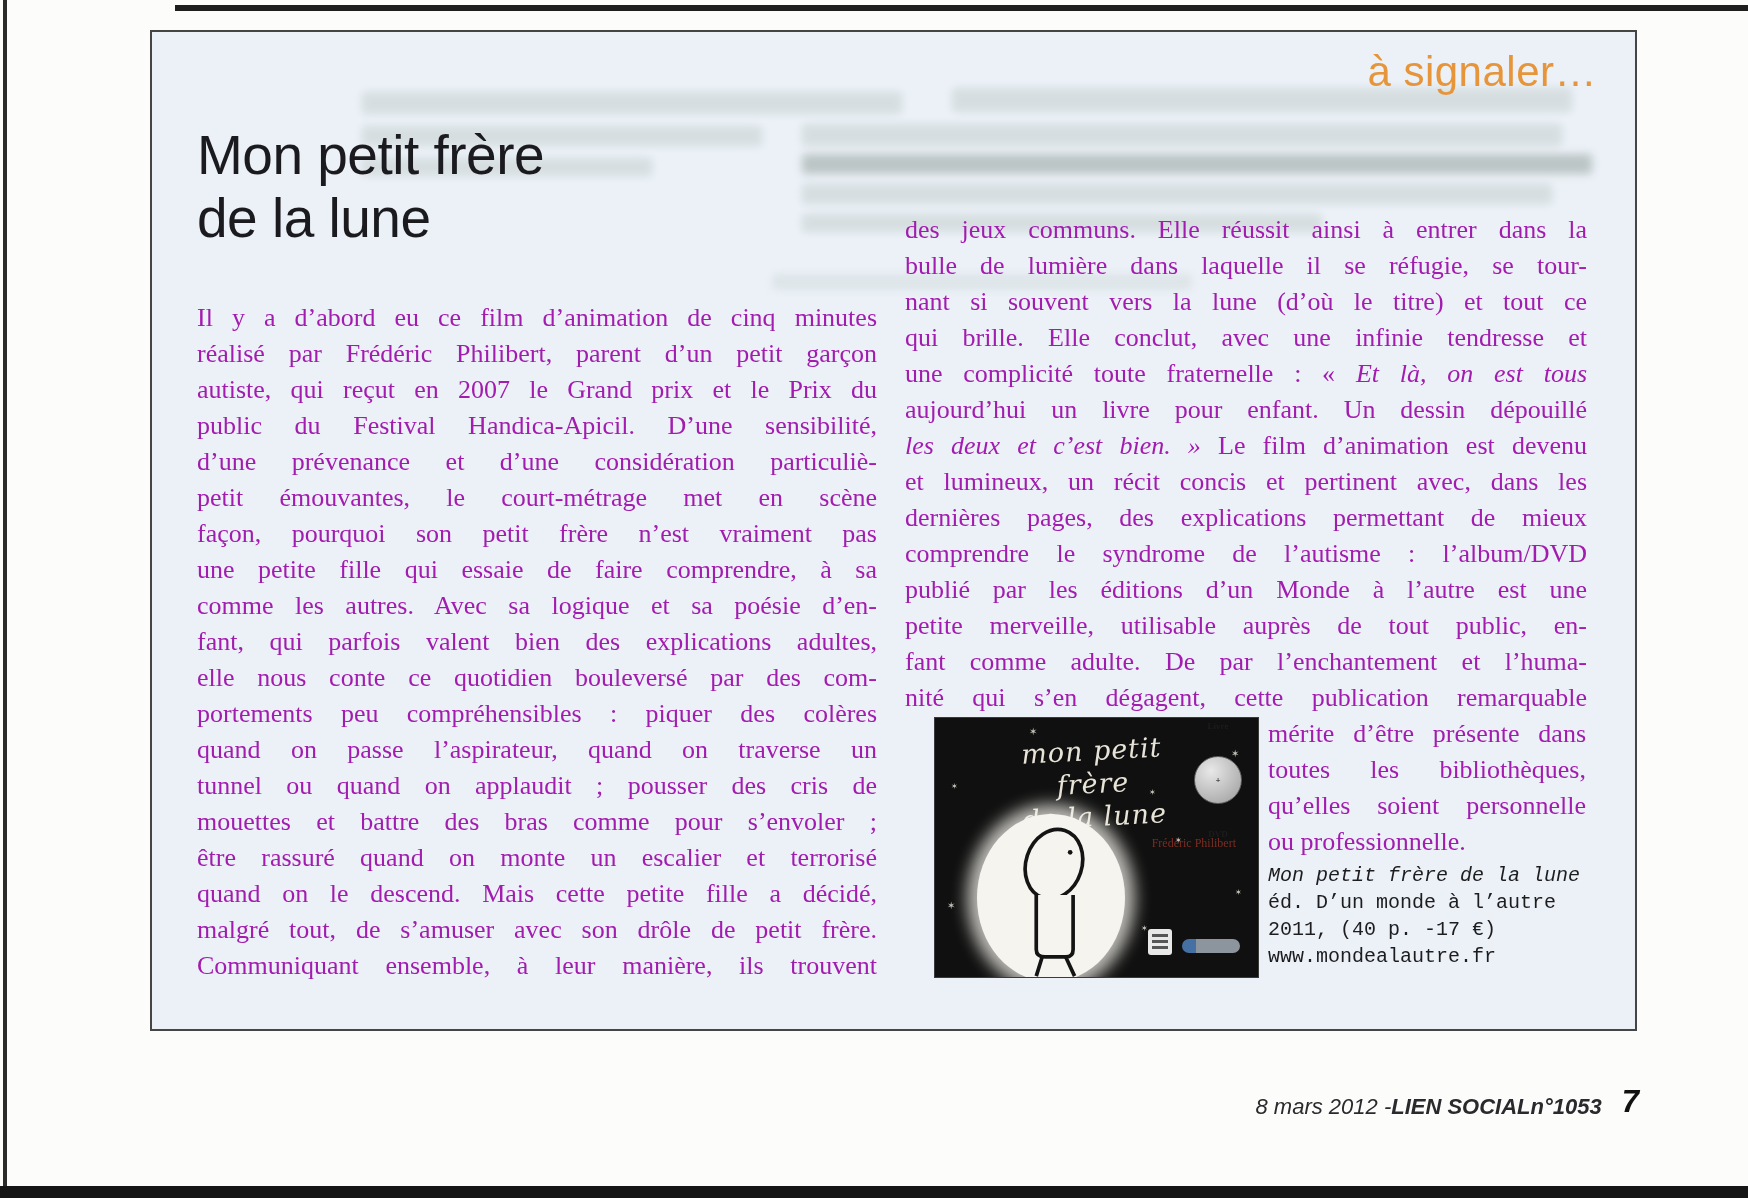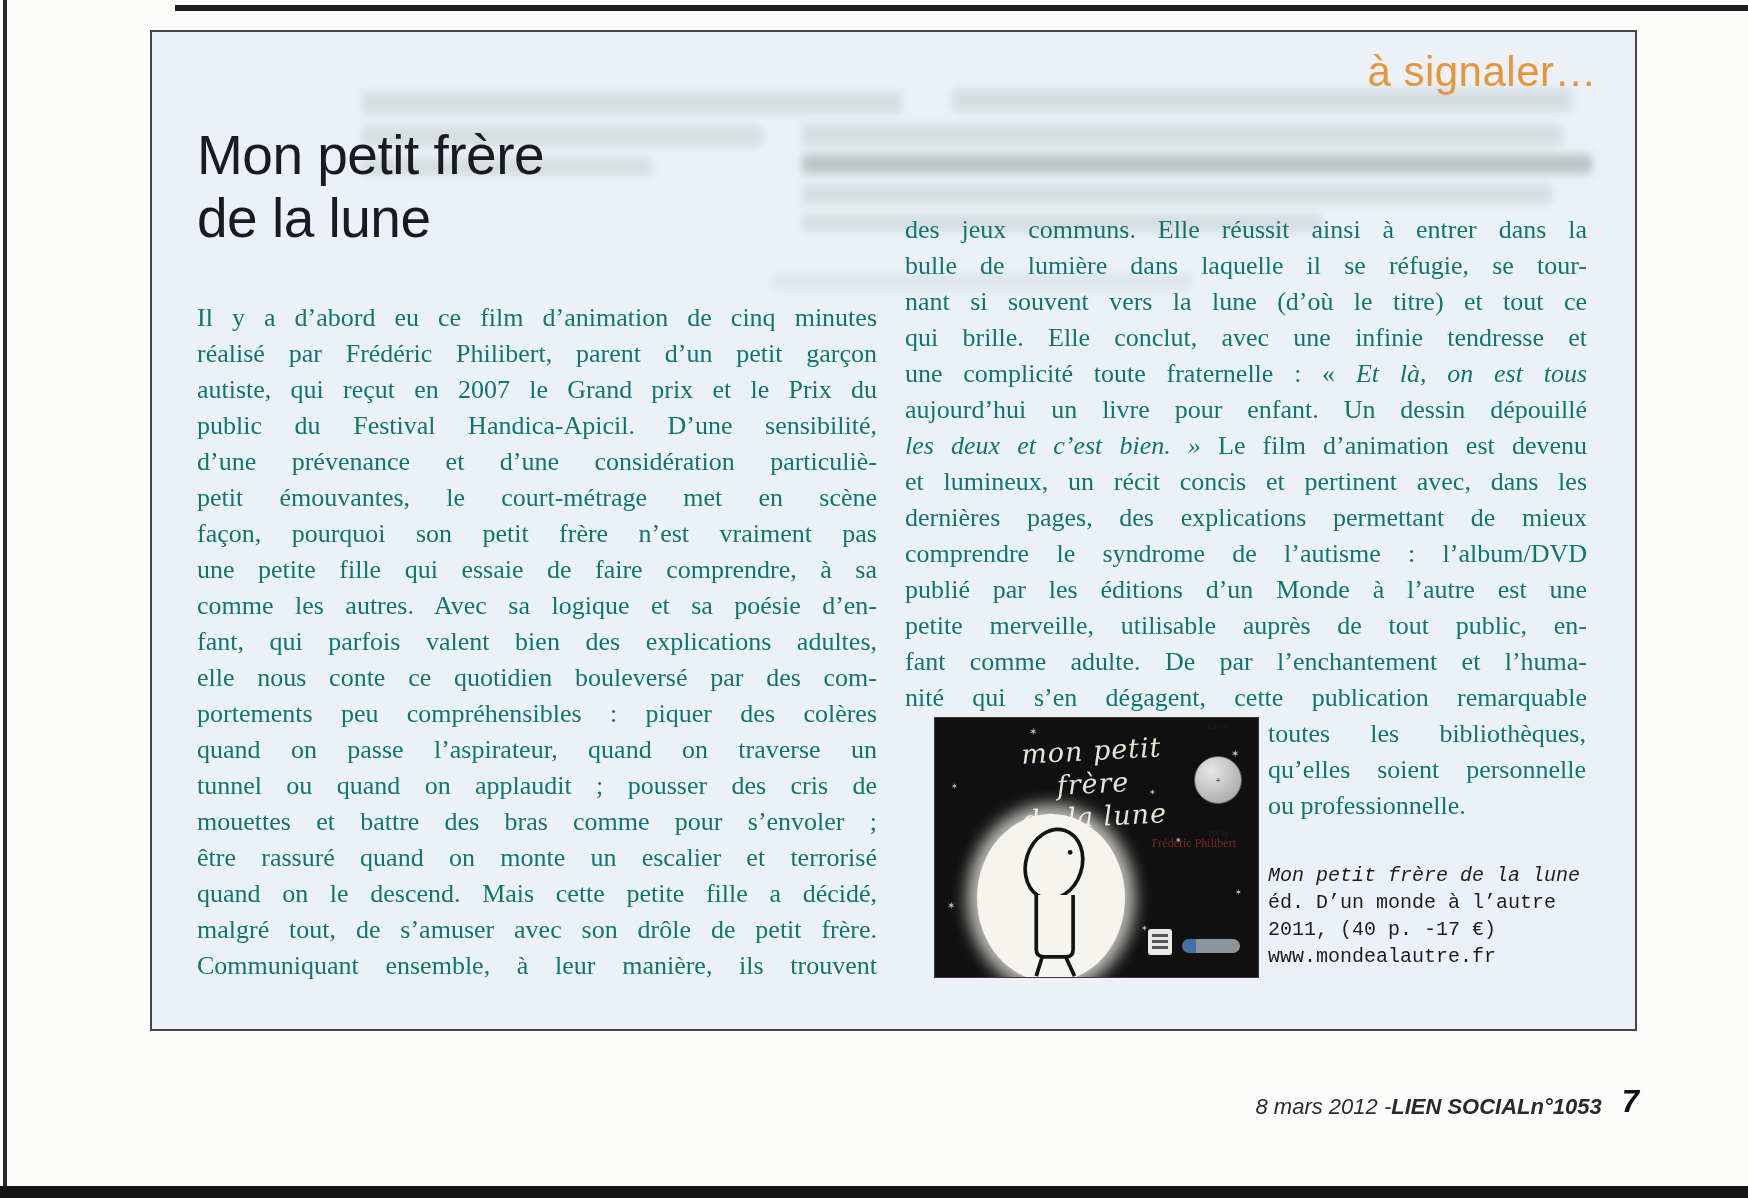--- a/index.html
+++ b/index.html
@@ -33,21 +33,21 @@
   .signal{
     position:absolute;right:178px;top:48px;
     font-family:"Liberation Sans",sans-serif;font-size:42px;line-height:48px;
     color:#e6953a;letter-spacing:.5px;
   }
   .title{
     position:absolute;left:197px;top:124px;
     font-family:"Liberation Sans",sans-serif;font-weight:400;
     font-size:55px;line-height:63px;color:#1b1b1f;letter-spacing:-.5px;
   }
-  .col{position:absolute;font-size:26px;line-height:36px;color:#0f766e;}
+  .col{position:absolute;font-size:26px;line-height:36px;color:#a21caf;}
   .col-left{left:197px;top:300px;width:680px;}
   .col-right{left:905px;top:212px;width:682px;}
   .col-narrow{left:1268px;top:716px;width:318px;}
   .line{text-align:justify;white-space:normal;}
   .line.just{text-align-last:justify;}
   .em{font-style:italic;}
 
   
   .cover{
     position:absolute;left:935px;top:718px;width:323px;height:259px;
@@ -162,20 +162,21 @@
       <div class="line just">et lumineux, un récit concis et pertinent avec, dans les</div>
       <div class="line just">dernières pages, des explications permettant de mieux</div>
       <div class="line just">comprendre le syndrome de l’autisme : l’album/DVD</div>
       <div class="line just">publié par les éditions d’un Monde à l’autre est une</div>
       <div class="line just">petite merveille, utilisable auprès de tout public, en-</div>
       <div class="line just">fant comme adulte. De par l’enchantement et l’huma-</div>
       <div class="line just">nité qui s’en dégagent, cette publication remarquable</div>
     </div>
 
   <div class="col col-narrow">
+      <div class="line just">mérite d’être présente dans</div>
       <div class="line just">toutes les bibliothèques,</div>
       <div class="line just">qu’elles soient personnelle</div>
       <div class="line">ou professionnelle.</div>
     </div>
 
   <div class="cover">
     <div class="cover-title">
       <div>mon petit frère</div>
       <div>de la lune</div>
     </div>

